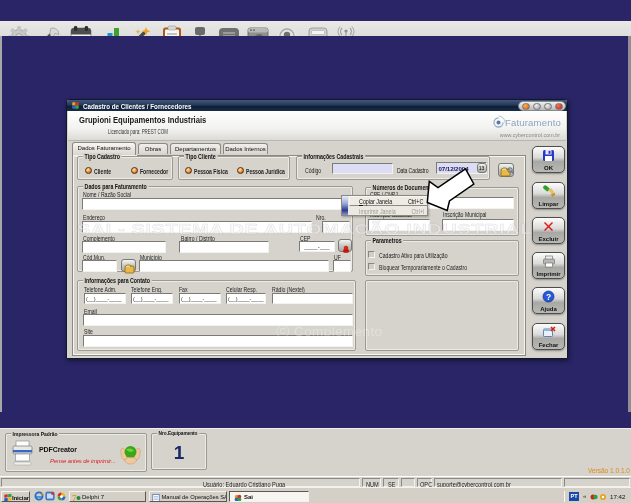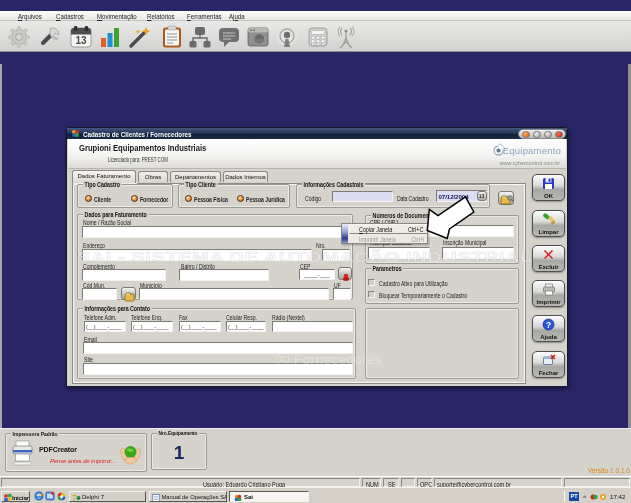--- a/index.html
+++ b/index.html
@@ -25,21 +25,21 @@
 
 
 #toolbar { position:absolute; left:0; top:21px; width:631px; height:31px;
   background:linear-gradient(180deg,#e9e9e7,#d2d2d0); border-bottom:1px solid #8a8a88; }
 #clock { position:absolute; left:577px; top:0px; width:52px; height:30px;
   border:1px solid #9a9a98; background:#d6d6d4; font-size:10.5px; font-weight:bold; color:#111;
   text-align:center; line-height:29px; letter-spacing:0.2px;}
 .tbi { position:absolute; top:4px; width:24px; height:24px; }
 
 
-#desktop { position:absolute; left:0; top:64px; width:631px; height:320px; background:#292566; }
+#desktop { position:absolute; left:0; top:36px; width:631px; height:320px; background:#292566; }
 
 
 #dialog { position:absolute; left:66px; top:63px; width:502px; height:260px;
   background:#d6d3cc; border:1px solid #0e1a2c; border-radius:3px 3px 0 0;
   box-shadow:1px 2px 4px rgba(0,0,0,0.45); }
 #dtitle { position:absolute; left:0; top:0; width:500px; height:11px;
   background:linear-gradient(180deg,#44577c 0%,#26395a 45%,#0d1f36 58%,#1a2d46 100%); border-radius:2px 2px 0 0;}
 #dtitletext { position:absolute; left:16px; top:1.5px; font-size:8px; font-weight:bold; color:#fff; transform:scaleX(0.78); transform-origin:left top; }
 #dctrl { position:absolute; right:1px; top:0.5px; width:48px; height:10px; background:linear-gradient(180deg,#f0f0f0,#b8b8b8); border-radius:5px; border:0.5px solid #888;}
 .dwb { position:absolute; top:1.5px; width:8px; height:7px; border-radius:3.5px; border:0.5px solid #777; }
@@ -96,28 +96,20 @@
 
 
 #taskbar { position:absolute; left:0; top:487px; width:631px; height:16px; background:#d4d0c8; border-top:1px solid #f4f2ec; }
 .tbtn { position:absolute; top:3px; height:11px; background:#d4d0c8; border:1px solid; border-color:#f4f2ec #5a5852 #5a5852 #f4f2ec; font-size:6px; color:#111; white-space:nowrap; overflow:hidden;}
 </style>
 </head>
 <body>
 <div id="screen">
 
 
-  <div id="menubar">
-    <span style="left:18px"><u>A</u>rquivos</span>
-    <span style="left:56px"><u>C</u>adastros</span>
-    <span style="left:97px"><u>M</u>ovimentação</span>
-    <span style="left:147px"><u>R</u>elatórios</span>
-    <span style="left:187px"><u>F</u>erramentas</span>
-    <span style="left:229px">Aj<u>u</u>da</span>
-  </div>
 
   <div id="toolbar">
 
     <svg class="tbi" style="left:7px" viewBox="0 0 24 24">
       <g fill="#c8c8c6" stroke="#9a9a98" stroke-width="0.8">
         <circle cx="12" cy="12" r="7.5"></circle>
         <g fill="#c4c4c2" stroke="none">
           <rect x="10" y="1" width="4" height="5" rx="1.5"></rect>
             <rect x="10" y="18" width="4" height="5" rx="1.5"></rect>
           <rect x="1" y="10" width="5" height="4" rx="1.5"></rect>
@@ -248,21 +240,21 @@
       </div>
 
       <div id="dheader">
         <span id="dh1">Grupioni Equipamentos Industriais</span>
         <span id="dh2">Licenciado para: PREST COM</span>
         <svg class="abs" style="right:60px;top:4px" width="15" height="15" viewBox="0 0 15 15">
           <circle cx="7.5" cy="7.5" r="2" fill="#5a7aa0"></circle>
           <path d="M7.5 3 a4.5 4.5 0 1 0 4.5 4.5" stroke="#9ab0c8" stroke-width="1.3" fill="none"></path>
           <path d="M7.5 1 a6.5 6.5 0 0 1 6.5 6.5" stroke="#b8c8da" stroke-width="1" fill="none"></path>
         </svg>
-        <span class="abs" id="cctext" style="right:5px;top:6px">Equipamento</span>
+        <span class="abs" id="cctext" style="right:5px;top:6px">Faturamento</span>
         <span id="ccurl">www.cybercontrol.com.br</span>
       </div>
 
       <div class="tab active" style="left:5px;width:64px;line-height:11.5px">Dados Faturamento</div>
       <div class="tab" style="left:71px;width:30px;line-height:10px">Obras</div>
       <div class="tab" style="left:103px;width:51px;line-height:10px">Departamentos</div>
       <div class="tab" style="left:156px;width:45px;line-height:10px">Dados Internos</div>
 
       <div id="tabpage">
         <div class="abs" style="left:0px;top:-1px;width:64px;height:2px;background:#efeeea"></div>
@@ -363,21 +355,21 @@
           <span class="lbl" style="left:194px;top:5px">Rádio (Nextel)</span>
           <span class="inp" style="left:194px;top:12px;width:81px;height:11px"></span>
           <span class="lbl" style="left:6px;top:27px">Email</span>
           <span class="inp" style="left:5px;top:33px;width:270px;height:11.5px"></span>
           <span class="lbl" style="left:6px;top:47px">Site</span>
           <span class="inp" style="left:5px;top:54px;width:270px;height:11.5px"></span>
         </div>
 
         <div class="grp" style="left:292px;top:124px;width:154px;height:71px"></div>
 
-        <div class="abs" style="left:203px;top:167px;font-size:13.5px;color:rgba(255,255,255,0.30);letter-spacing:0.4px;z-index:5">ⓒ Fornecedores</div>
+        <div class="abs" style="left:203px;top:167px;font-size:13.5px;color:rgba(255,255,255,0.30);letter-spacing:0.4px;z-index:5">ⓒ Complemento</div>
 
         <div id="ctxmenu">
           <div class="strip"></div>
           <div class="mi" style="top:0px;border:1px solid;border-color:#f8f6f0 #8a8a84 #8a8a84 #f8f6f0;background:#eeebe4">
               <span class="abs" style="left:9px;top:1px"><u>C</u>opiar Janela</span>
               <span class="sc" style="top:1px">Ctrl+C</span>
             </div>
           <div class="mi dis" style="top:11px">
               <span class="abs" style="left:10px;top:1px"><u>I</u>mprimir Janela</span>
               <span class="sc" style="top:1px">Ctrl+I</span>

